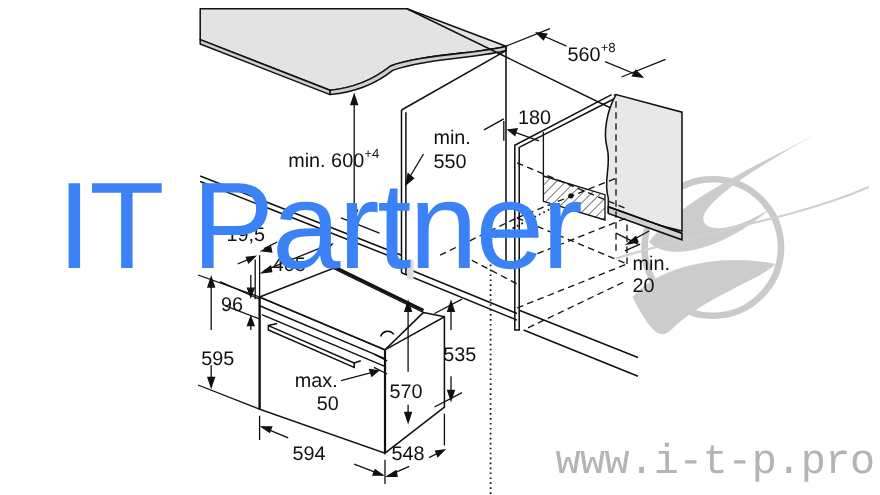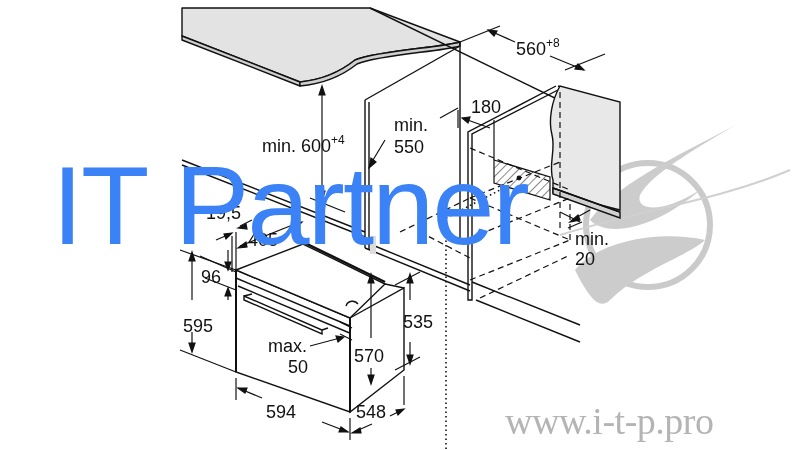--- a/index.html
+++ b/index.html
@@ -1,20 +1,20 @@
 <!DOCTYPE html>
 <html><head>
 <meta charset="utf-8">
 <style>
   html, body { margin:0; padding:0; background:#ffffff; }
   body { width:800px; height:450px; overflow:hidden; position:relative; font-family:"Liberation Sans", sans-serif; }
   #canvas { position:absolute; left:0; top:0; width:800px; height:450px; }
   .wm-text { position:absolute; font-family:"DejaVu Sans", sans-serif; font-weight:200; color:#d2d2d2; white-space:nowrap; }
   #wm-title { left:52px; top:150px; font-size:112px; letter-spacing:-2px; line-height:1; font-family:"Liberation Sans", sans-serif; color:#3b82f6; }
-  #wm-url { left:505px; top:402px; font-size:38px; line-height:1; color:#b4b4b4; font-family:Liberation Serif, serif; font-weight:normal; letter-spacing:-0.5px;text-align:center; }
+  #wm-url { left:505px; top:402px; font-size:38px; line-height:1; color:#b4b4b4; font-family:Liberation Mono, monospace; font-weight:normal; letter-spacing:-0.5px;text-align:center; }
   svg text { font-family:"Liberation Sans", sans-serif; fill:#111; }
   .dim { font-size:18px; }
   .sup { font-size:12px; }
 </style>
 </head>
 <body>
 
 <svg id="canvas" viewBox="0 0 800 450" xmlns="http://www.w3.org/2000/svg">
 
   <g fill="#cccccc" stroke="none">

